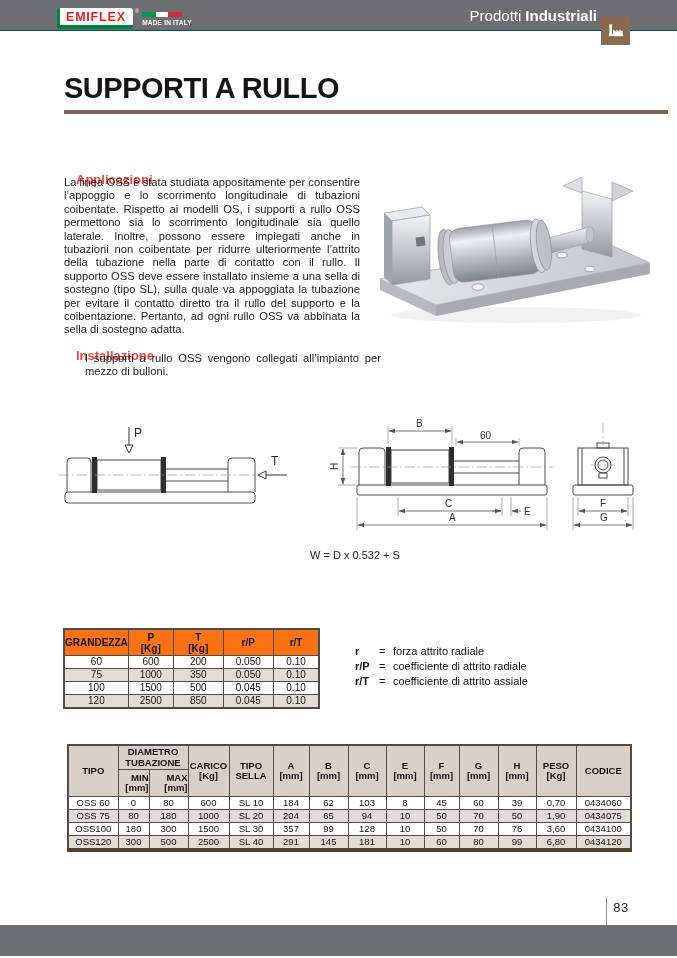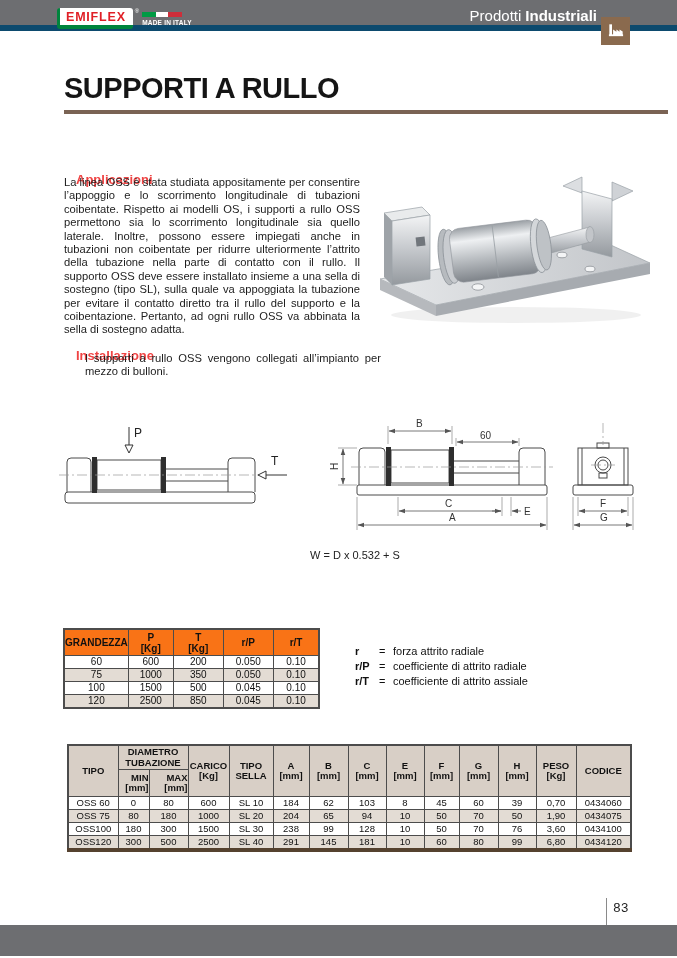--- a/index.html
+++ b/index.html
@@ -1,21 +1,21 @@
 <!DOCTYPE html>
 <html><head>
 <meta charset="utf-8">
 <style>
   html,body{margin:0;padding:0;background:#fff;}
   .page{position:relative;width:677px;height:958px;background:#fff;overflow:hidden;
         font-family:"Liberation Sans",sans-serif;color:#111;}
 
   
   .topbar{position:absolute;left:0;top:0;width:677px;height:31px;background:#6d6e71;
-          border-bottom:6px solid #0c4a6e;box-sizing:border-box;}
+          border-bottom:1px solid #0c4a6e;box-sizing:border-box;}
   .logo{position:absolute;left:57px;top:8px;display:flex;align-items:flex-start;}
   .logo-box{display:inline-block;background:#fff;color:#e01f26;font-weight:bold;
             font-size:12.5px;letter-spacing:.8px;line-height:12px;padding:3px 7px 2px 6px;
             border-left:3px solid #00843d;border-bottom:4px solid #00843d;border-radius:3px;}
   .reg{color:#fff;font-size:6px;margin:0 3px 0 2px;line-height:6px;}
   .madein{display:flex;flex-direction:column;margin-top:4px;}
   .flag{display:flex;width:40px;height:5px;}
   .flag .fg{width:14px;background:#009a44;}
   .flag .fw{width:12px;background:#fff;}
   .flag .fr{width:14px;background:#cd2e3a;}
@@ -409,21 +409,21 @@
           <td>50</td>
           <td>1,90</td>
           <td>0434075</td>
       </tr>
       <tr>
         <td>OSS100</td>
           <td>180</td>
           <td>300</td>
           <td>1500</td>
           <td>SL 30</td>
-          <td>238</td>
+          <td>357</td>
           <td>99</td>
           <td>128</td>
           <td>10</td>
           <td>50</td>
           <td>70</td>
           <td>76</td>
           <td>3,60</td>
           <td>0434100</td>
       </tr>
       <tr class="shade">

